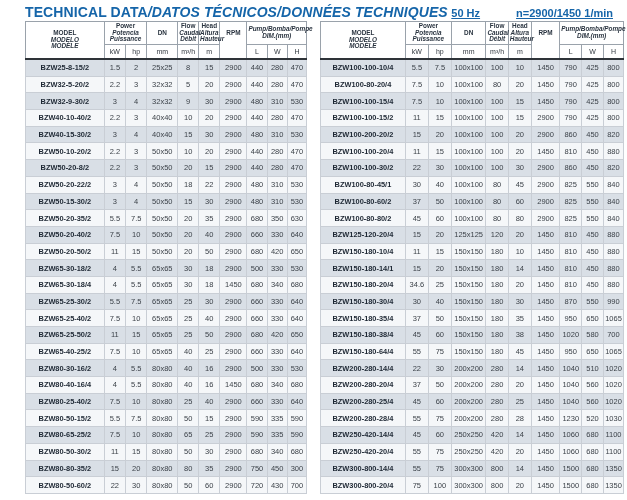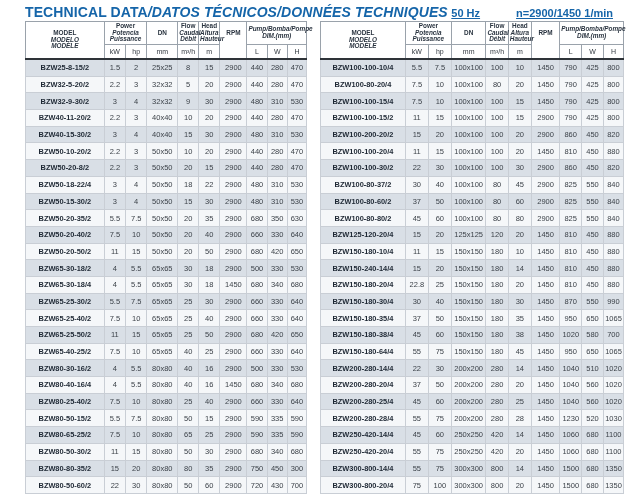--- a/index.html
+++ b/index.html
@@ -130,21 +130,21 @@
             <td class="val-cell">4</td>
             <td class="val-cell">32x32</td>
             <td class="val-cell">9</td>
             <td class="val-cell">30</td>
             <td class="val-cell">2900</td>
             <td class="val-cell">480</td>
             <td class="val-cell">310</td>
             <td class="val-cell">530</td>
           </tr>
           <tr>
-            <td class="model-cell">BZW40-11-20/2</td>
+            <td class="model-cell">BZW40-10-40/2</td>
             <td class="val-cell">2.2</td>
             <td class="val-cell">3</td>
             <td class="val-cell">40x40</td>
             <td class="val-cell">10</td>
             <td class="val-cell">20</td>
             <td class="val-cell">2900</td>
             <td class="val-cell">440</td>
             <td class="val-cell">280</td>
             <td class="val-cell">470</td>
           </tr>
@@ -178,21 +178,21 @@
             <td class="val-cell">3</td>
             <td class="val-cell">50x50</td>
             <td class="val-cell">20</td>
             <td class="val-cell">15</td>
             <td class="val-cell">2900</td>
             <td class="val-cell">440</td>
             <td class="val-cell">280</td>
             <td class="val-cell">470</td>
           </tr>
           <tr>
-            <td class="model-cell">BZW50-18-22/4</td>
+            <td class="model-cell">BZW50-20-22/2</td>
             <td class="val-cell">3</td>
             <td class="val-cell">4</td>
             <td class="val-cell">50x50</td>
             <td class="val-cell">18</td>
             <td class="val-cell">22</td>
             <td class="val-cell">2900</td>
             <td class="val-cell">480</td>
             <td class="val-cell">310</td>
             <td class="val-cell">530</td>
           </tr>
@@ -547,21 +547,21 @@
             <td class="val-cell">30</td>
             <td class="val-cell">100x100</td>
             <td class="val-cell">100</td>
             <td class="val-cell">30</td>
             <td class="val-cell">2900</td>
             <td class="val-cell">860</td>
             <td class="val-cell">450</td>
             <td class="val-cell">820</td>
           </tr>
           <tr>
-            <td class="model-cell">BZW100-80-37/2</td>
+            <td class="model-cell">BZW100-80-45/1</td>
             <td class="val-cell">30</td>
             <td class="val-cell">40</td>
             <td class="val-cell">100x100</td>
             <td class="val-cell">80</td>
             <td class="val-cell">45</td>
             <td class="val-cell">2900</td>
             <td class="val-cell">825</td>
             <td class="val-cell">550</td>
             <td class="val-cell">840</td>
           </tr>
@@ -607,34 +607,34 @@
             <td class="val-cell">15</td>
             <td class="val-cell">150x150</td>
             <td class="val-cell">180</td>
             <td class="val-cell">10</td>
             <td class="val-cell">1450</td>
             <td class="val-cell">810</td>
             <td class="val-cell">450</td>
             <td class="val-cell">880</td>
           </tr>
           <tr>
-            <td class="model-cell">BZW150-240-14/4</td>
+            <td class="model-cell">BZW150-180-14/1</td>
             <td class="val-cell">15</td>
             <td class="val-cell">20</td>
             <td class="val-cell">150x150</td>
             <td class="val-cell">180</td>
             <td class="val-cell">14</td>
             <td class="val-cell">1450</td>
             <td class="val-cell">810</td>
             <td class="val-cell">450</td>
             <td class="val-cell">880</td>
           </tr>
           <tr>
             <td class="model-cell">BZW150-180-20/4</td>
-            <td class="val-cell">22.8</td>
+            <td class="val-cell">34.6</td>
             <td class="val-cell">25</td>
             <td class="val-cell">150x150</td>
             <td class="val-cell">180</td>
             <td class="val-cell">20</td>
             <td class="val-cell">1450</td>
             <td class="val-cell">810</td>
             <td class="val-cell">450</td>
             <td class="val-cell">880</td>
           </tr>
           <tr>

